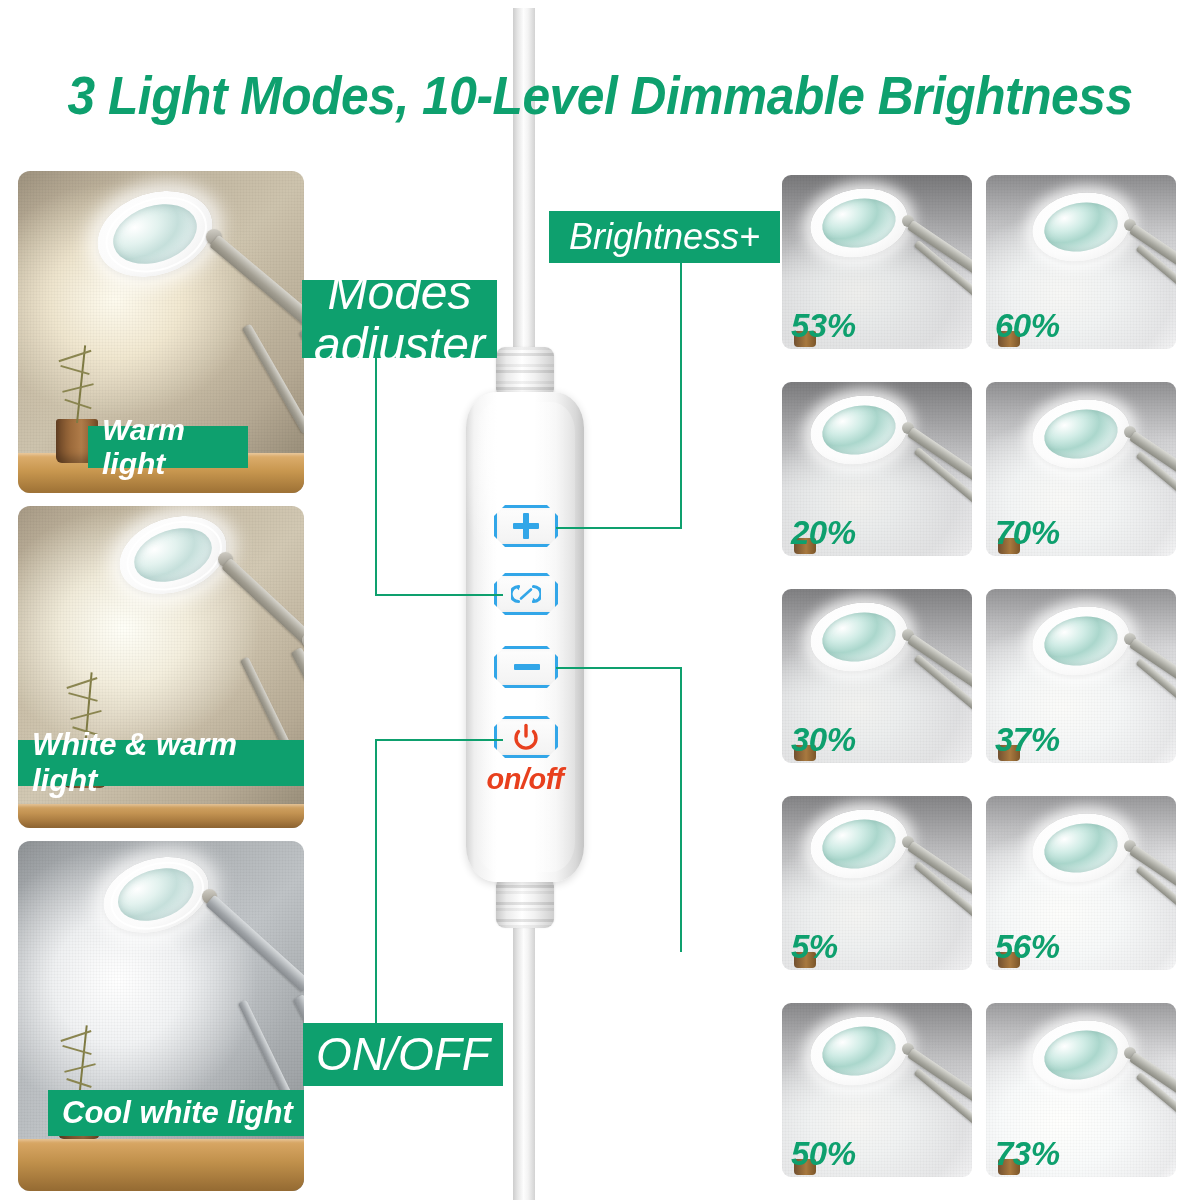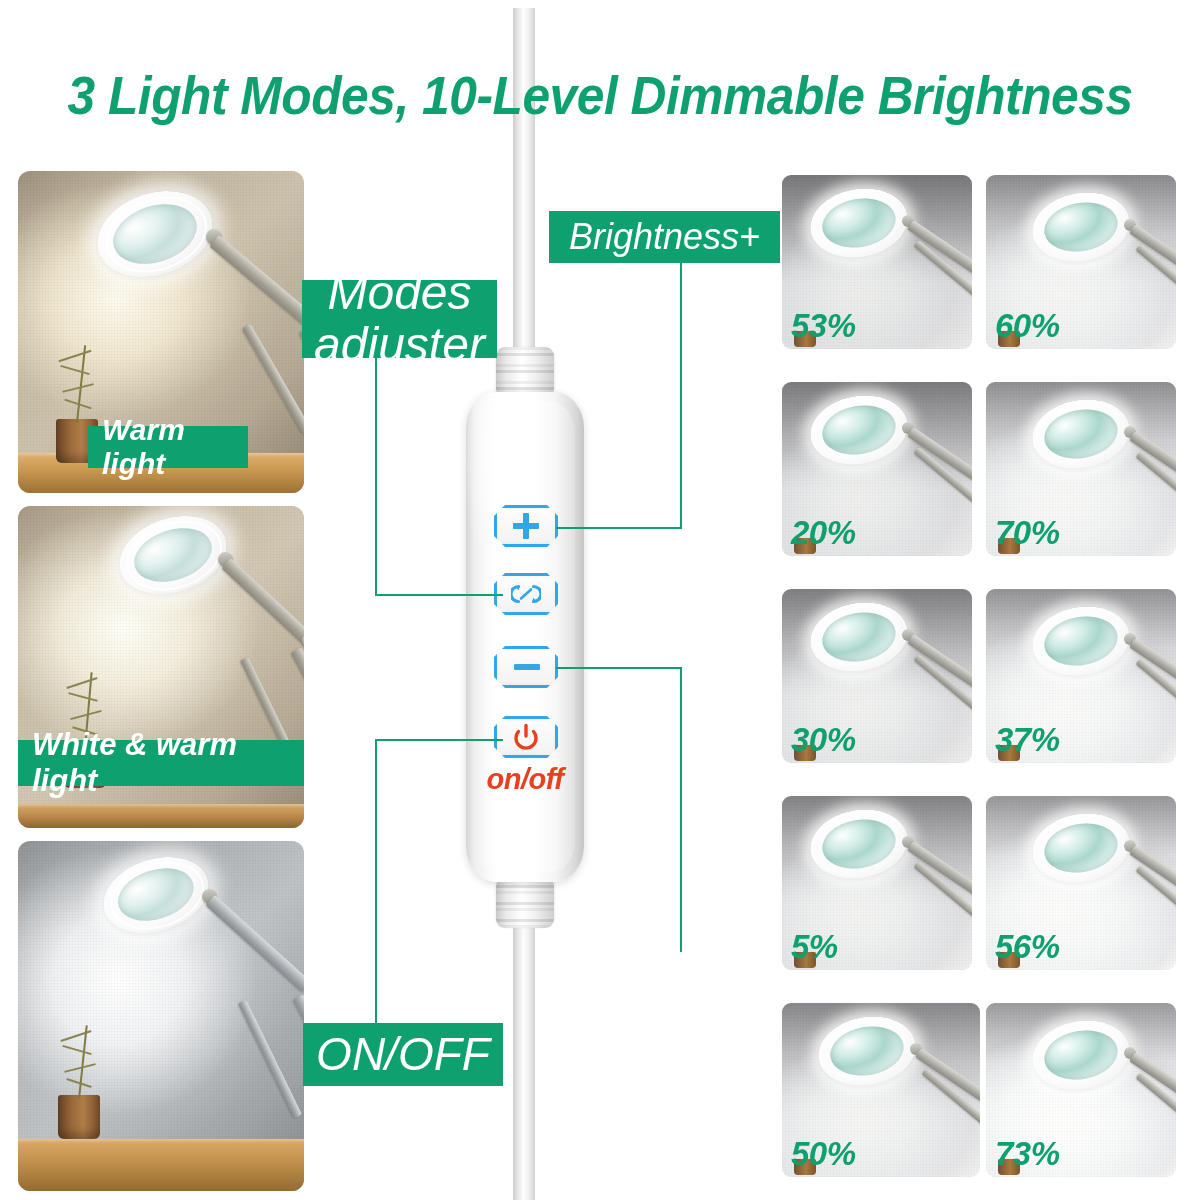--- a/index.html
+++ b/index.html
@@ -396,20 +396,21 @@
     <div class="plant" style="left:28px;bottom:52px;width:70px;height:130px;">
       <div class="pot" style="left:12px;bottom:0;"></div>
       <div class="stem" style="left:32px;bottom:40px;height:74px;transform:rotate(6deg);"></div>
       <div class="leafbar" style="left:14px;bottom:102px;width:32px;transform:rotate(-18deg);"></div>
       <div class="leafbar" style="left:16px;bottom:88px;width:30px;transform:rotate(16deg);"></div>
       <div class="leafbar" style="left:18px;bottom:70px;width:32px;transform:rotate(-14deg);"></div>
       <div class="leafbar" style="left:20px;bottom:55px;width:26px;transform:rotate(18deg);"></div>
     </div>
 
     <div class="desk cooldesk tall"></div>
+    <div class="photo-label lblC">Cool white light</div>
   </div>
 
   <div class="lead lead-modes-v"></div>
   <div class="lead lead-modes-h"></div>
   <div class="lead lead-bp-v"></div>
   <div class="lead lead-bp-h"></div>
   <div class="lead lead-bm-v"></div>
   <div class="lead lead-bm-h"></div>
   <div class="lead lead-on-v"></div>
   <div class="lead lead-on-h"></div>
@@ -586,21 +587,21 @@
           </div>
           <div class="th-joint" style="left:138px;top:44px;width:12px;height:12px;"></div>
           <div class="th-arm" style="left:146px;top:48px;width:86px;height:11px;transform:rotate(34deg);"></div>
           <div class="th-arm" style="left:152px;top:68px;width:82px;height:8px;transform:rotate(40deg);"></div>
         </div>
         <div class="th-plant" style="left:8px;bottom:2px;width:30px;height:22px;">
           <div class="th-pot" style="left:4px;bottom:0;"></div>
         </div>
         <div class="th-pct">56%</div>
       </div>
-      <div class="thumb" style="left: 782px; top: 995px; padding-left: 8px;">
+      <div class="thumb" style="left: 782px; top: 995px;">
         <div class="th-wall" style="background:radial-gradient(ellipse 81.95% 66.25% at 40% 68%,rgba(246,246,244,1) 0%,rgba(240,242,242,0.92) 31%,rgba(190,192,193,0.22) 68%,rgba(0,0,0,0) 86%),linear-gradient(to bottom,rgb(136,136,138) 0%,rgb(198,198,200) 34%,rgb(234,234,236) 62%,rgb(242,242,243) 100%);"></div>
         <div class="th-tex"></div>
         <div class="th-lamp">
           <div class="th-ring" style="left:28px;top:14px;">
             <div class="th-lens"></div>
           </div>
           <div class="th-joint" style="left:120px;top:40px;width:12px;height:12px;"></div>
           <div class="th-arm" style="left:128px;top:44px;width:86px;height:11px;transform:rotate(34deg);"></div>
           <div class="th-arm" style="left:134px;top:64px;width:82px;height:8px;transform:rotate(40deg);"></div>
         </div>

